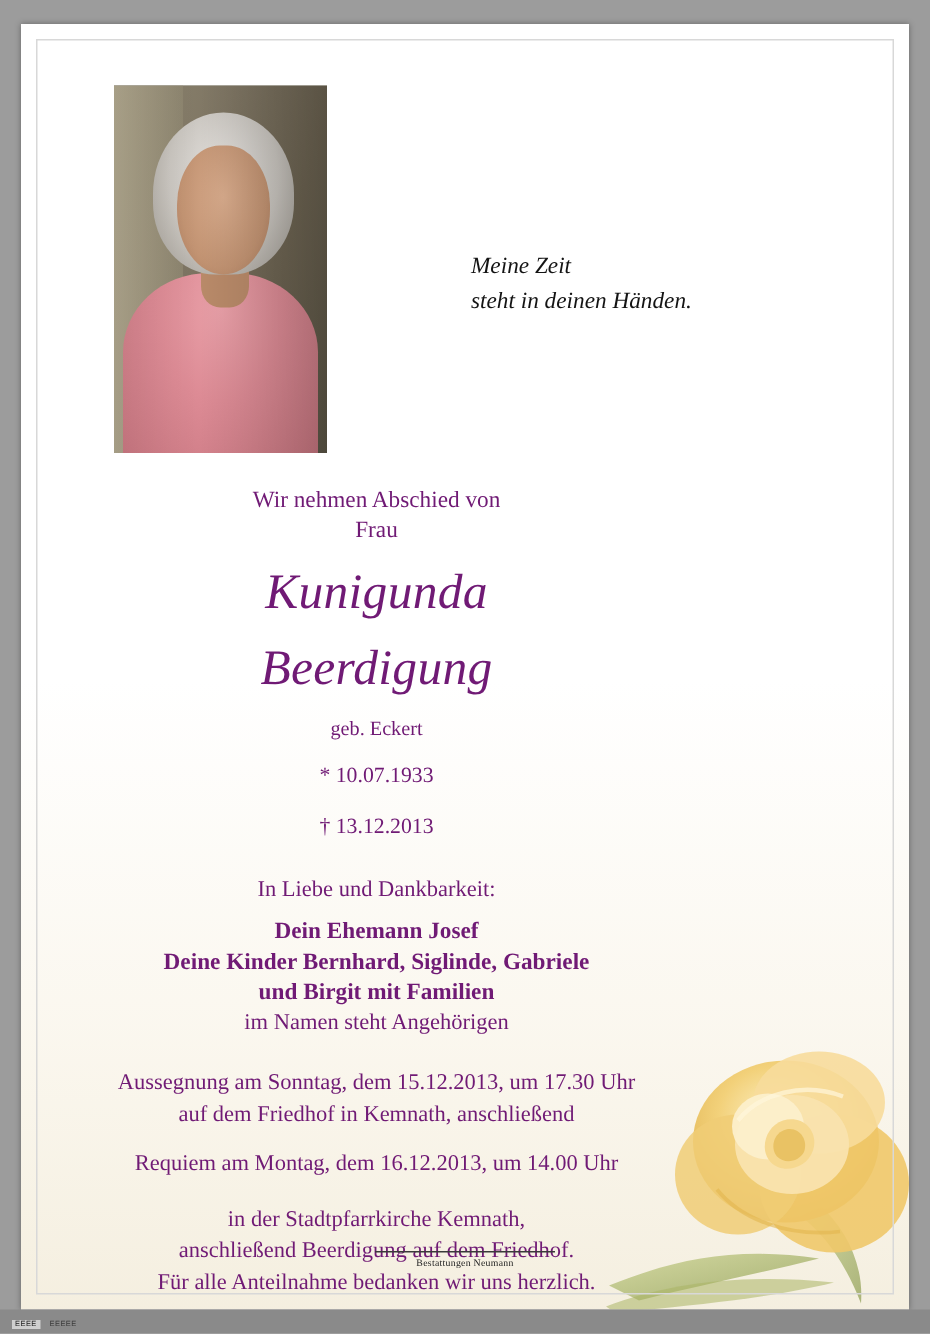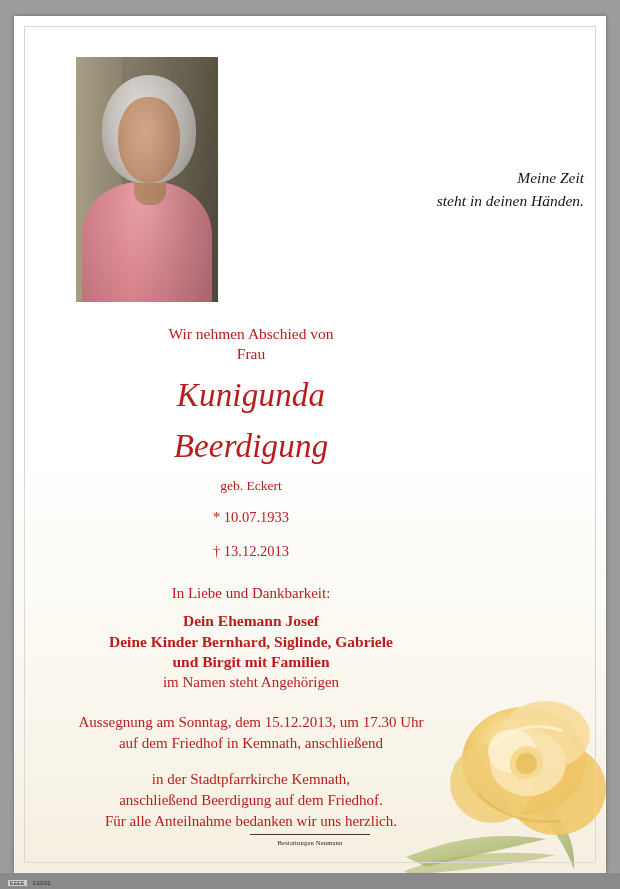--- a/index.html
+++ b/index.html
@@ -111,35 +111,35 @@
     inset: 0;
     background: linear-gradient(to right, rgba(0,0,0,0.05), rgba(0,0,0,0) 40%, rgba(0,0,0,0.18));
   }
 
   
   .motto {
     position: absolute;
     left: 300px;
     top: 150px;
     width: 270px;
-    text-align: right;
+    text-align: left;
     font-style: italic;
     font-size: 15.5px;
     line-height: 1.5;
     color: #141414;
   }
 
   
   .main-text {
     position: absolute;
     left: 0;
     top: 308px;
     width: 474px;
     text-align: center;
-    color: #b91c1c;
+    color: #701a75;
   }
   .lead {
     font-size: 15.5px;
     line-height: 1.32;
   }
   .name {
     font-style: italic;
     font-size: 33px;
     line-height: 1.2;
     margin-top: 11px;
@@ -276,20 +276,21 @@
         <div class="gratitude">In Liebe und Dankbarkeit:</div>
 
         <div class="family">Dein Ehemann Josef</div>
         <div class="family" style="margin-top:0">Deine Kinder Bernhard, Siglinde, Gabriele</div>
         <div class="family" style="margin-top:0">und Birgit mit Familien</div>
         <div class="behalf">im Namen steht Angehörigen</div>
 
         <div class="service">Aussegnung am Sonntag, dem 15.12.2013, um 17.30 Uhr</div>
         <div class="service" style="margin-top:0">auf dem Friedhof in Kemnath, anschließend</div>
 
+        <div class="service2">Requiem am Montag, dem 16.12.2013, um 14.00 Uhr</div>
         <div class="service2" style="margin-top:16px">in der Stadtpfarrkirche Kemnath,</div>
         <div class="service2" style="margin-top:0">anschließend Beerdigung auf dem Friedhof.</div>
         <div class="service2" style="margin-top:0">Für alle Anteilnahme bedanken wir uns  herzlich.</div>
       </div>
 
       <div class="footer-rule"></div>
       <div class="footer-text">Bestattungen Neumann</div>
 
       <svg class="rose" viewBox="0 0 210 230">
         <defs>

